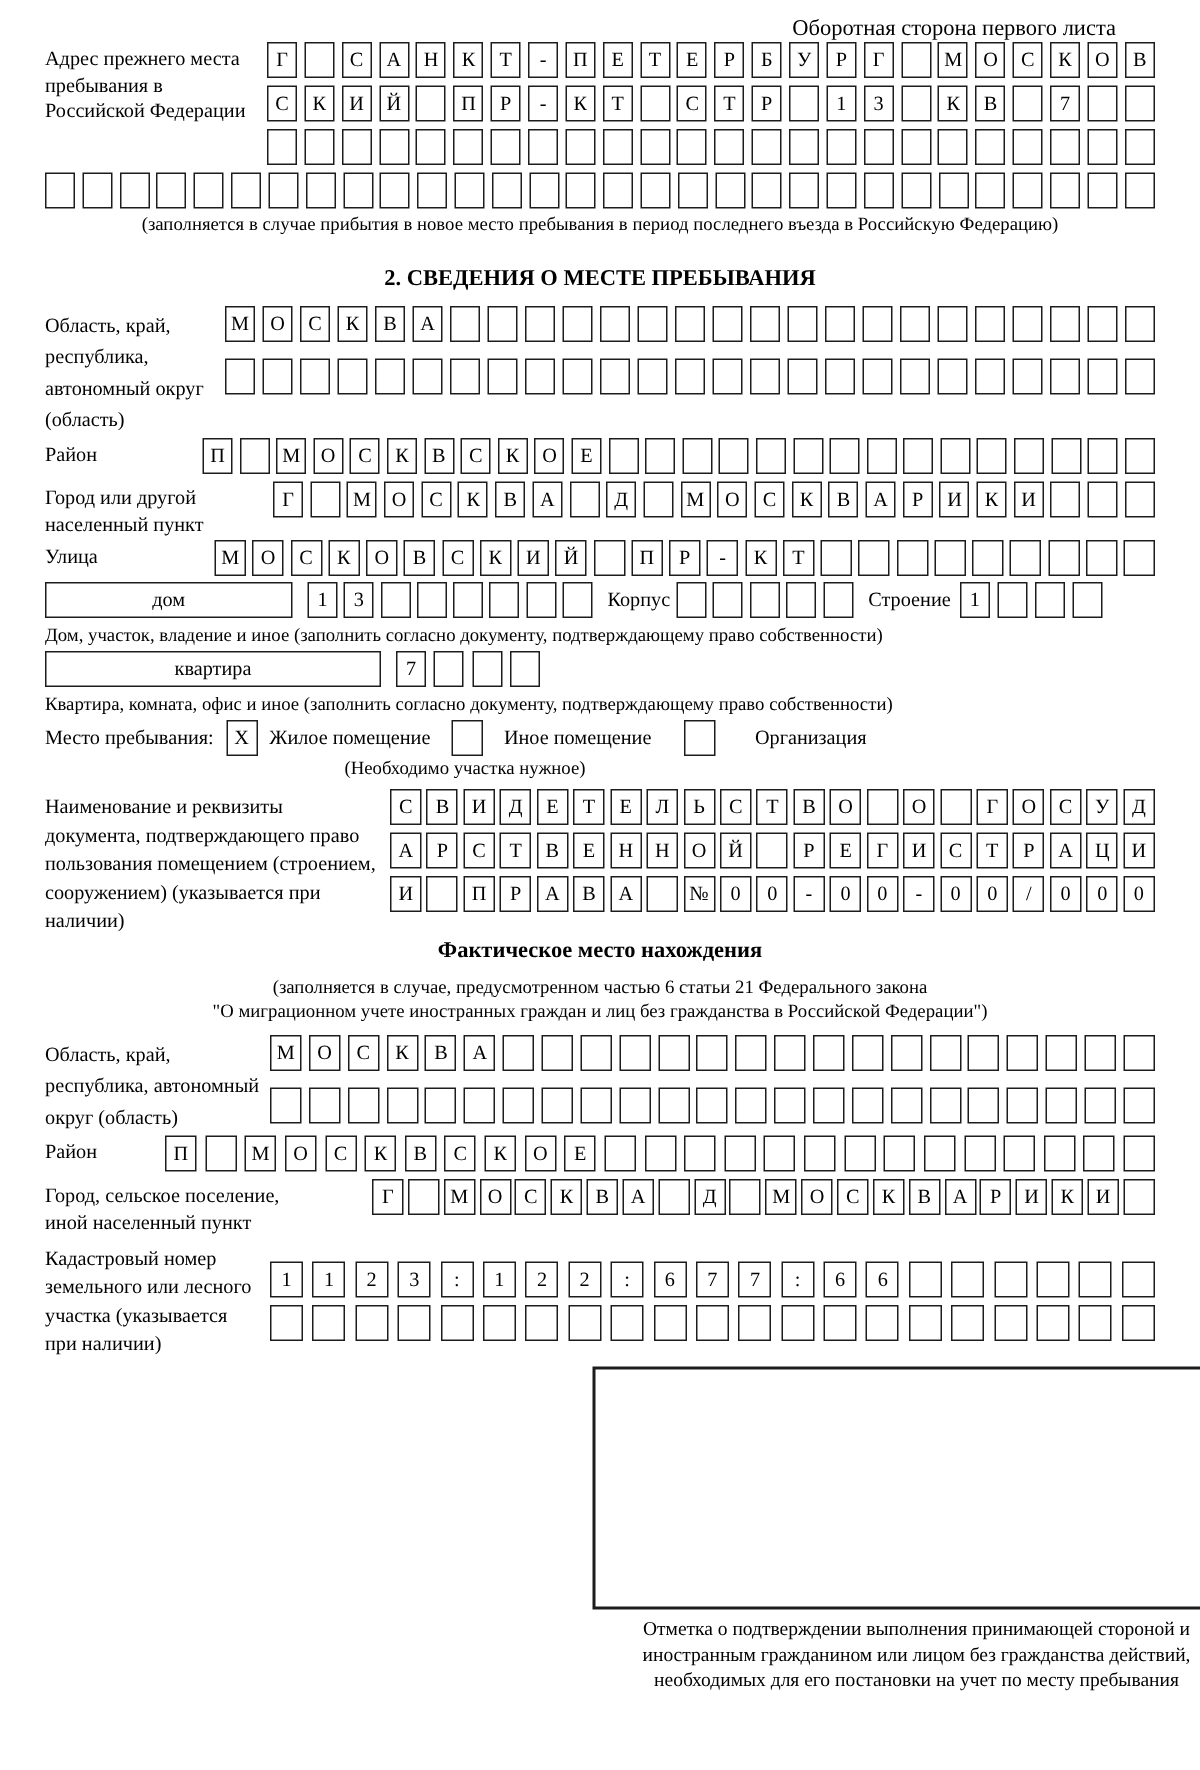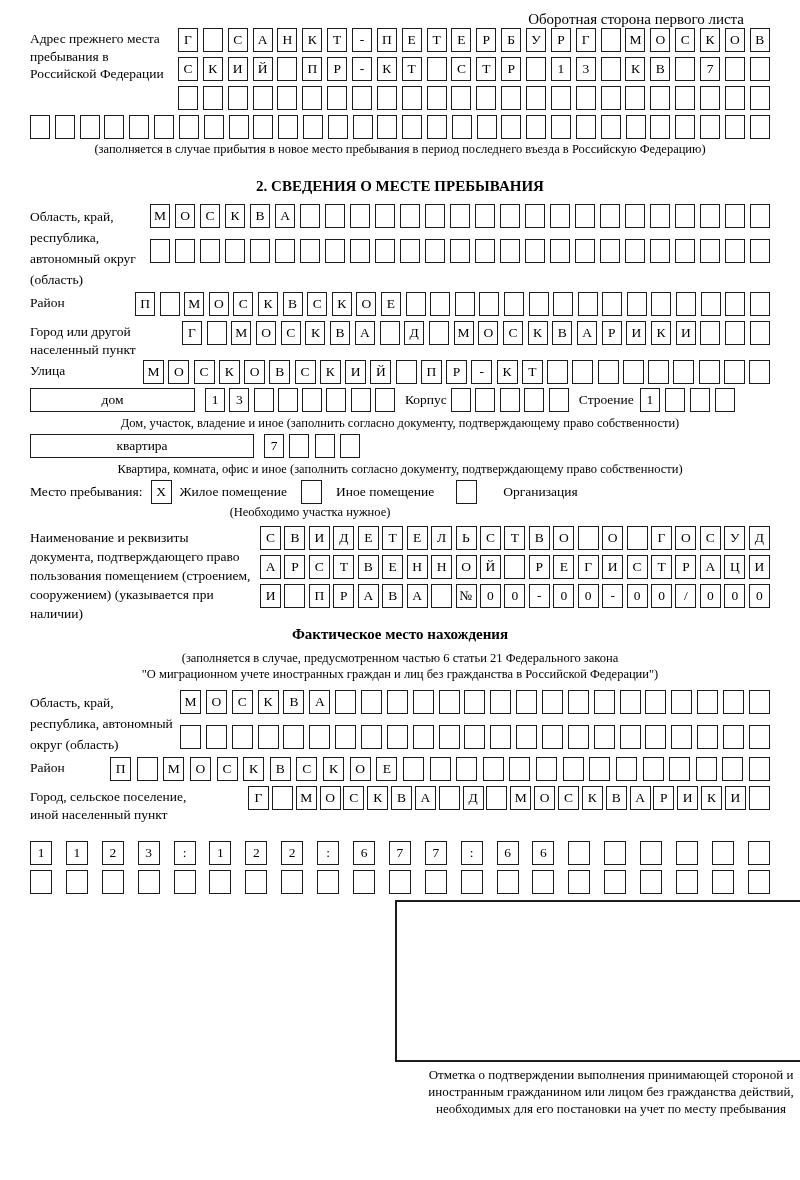--- a/index.html
+++ b/index.html
@@ -36,21 +36,21 @@
   .w80  { width:80px; flex:0 0 80px; }
   .w105 { width:105px; flex:0 0 105px; }
   .w120 { width:120px; flex:0 0 120px; }
   .w148 { width:148px; flex:0 0 148px; }
   .w150 { width:150px; flex:0 0 150px; }
   .w152 { width:152px; flex:0 0 152px; }
   .w185 { width:185px; flex:0 0 185px; }
   .w230 { width:230px; flex:0 0 230px; }
   .grow { flex:1; }
 
-  .mb2{margin-bottom:2px;} .mb3{margin-bottom:3px;text-align:center;} .mb4{margin-bottom:4px;gap:33px;} .mb5{margin-bottom:5px;}
+  .mb2{margin-bottom:2px;} .mb3{margin-bottom:3px;} .mb4{margin-bottom:4px;gap:33px;} .mb5{margin-bottom:5px;}
   .mb6{margin-bottom:6px;font-family:Liberation Serif, serif;} .mb8{margin-bottom:8px;} .mt2{margin-top:2px;}
 
   .stamp-wrap { margin-left:365px; width:432px; margin-top:6px; }
   .stamp-box { box-sizing:border-box; height:162px; border:2px solid #1c1c1c; background:#fff; }
   .stamp-caption { text-align:center; font-size:13px; line-height:17px; margin-top:4px; }
 </style>
 </head>
 <body>
 
 <div class="page">
@@ -569,20 +569,21 @@
         <span class="cell">А</span>
         <span class="cell">Р</span>
         <span class="cell">И</span>
         <span class="cell">К</span>
         <span class="cell">И</span>
         <span class="cell"></span>
       </div>
   </div>
 
   <div class="fieldblock">
+    <div class="flabel w150" style="line-height:19px">Кадастровый номер земельного или лесного участка (указывается при наличии)</div>
     <div class="rows g5 grow" style="padding-top:14px">
       <div class="cellrow cw22">
           <span class="cell">1</span>
           <span class="cell">1</span>
           <span class="cell">2</span>
           <span class="cell">3</span>
           <span class="cell">:</span>
           <span class="cell">1</span>
           <span class="cell">2</span>
           <span class="cell">2</span>

